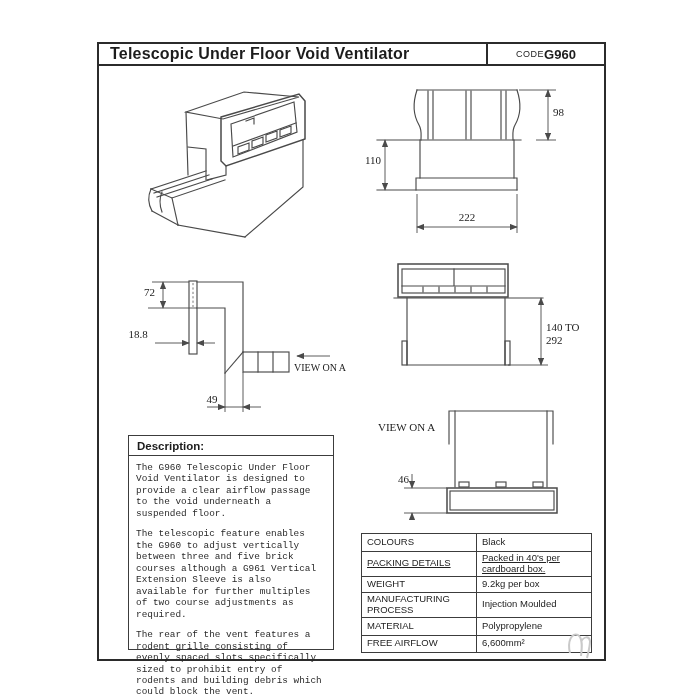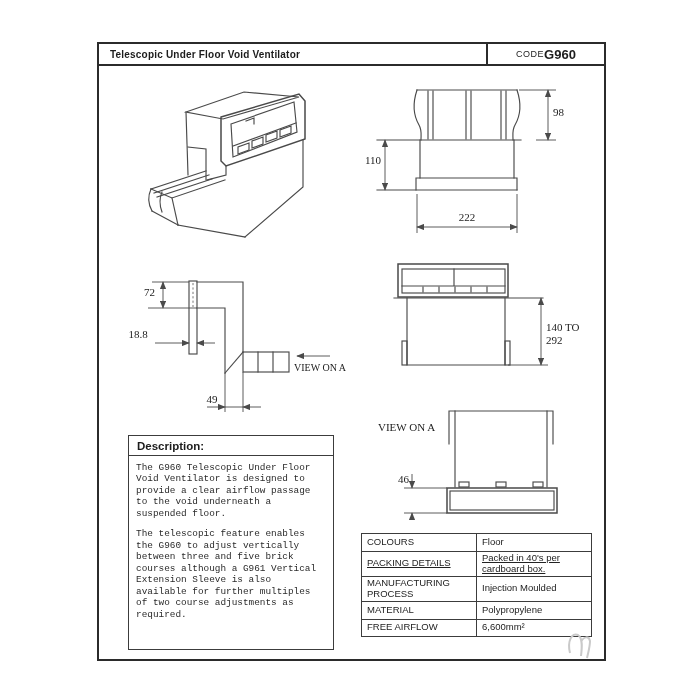--- a/index.html
+++ b/index.html
@@ -4,21 +4,21 @@
 <style>
   html,body{margin:0;padding:0;background:#ffffff;}
   #canvas{position:relative;width:700px;height:700px;background:#ffffff;overflow:hidden;
           font-family:"Liberation Sans",sans-serif;color:#1c1c1c;}
   
   #sheet{position:absolute;left:97px;top:42px;width:509px;height:619px;
          border:2px solid #2b2b2b;box-sizing:border-box;background:#fff;}
   #titlebar{position:absolute;left:0;top:0;width:100%;height:22px;
             border-bottom:2px solid #2b2b2b;box-sizing:border-box;display:flex;}
   #title-left{flex:1;display:flex;align-items:center;padding-left:11px;
-              font-weight:bold;font-size:10px;letter-spacing:.2px;}
+              font-weight:bold;font-size:16px;letter-spacing:.2px;}
   #title-code{width:118px;border-left:2px solid #2b2b2b;box-sizing:border-box;
               display:flex;align-items:center;justify-content:center;}
   #title-code .code-small{font-size:9px;letter-spacing:.5px;}
   #title-code .code-big{font-size:13px;font-weight:bold;}
   
   #descbox{position:absolute;left:128px;top:435px;width:206px;height:215px;
            border:1.4px solid #3c3c3c;box-sizing:border-box;background:#fff;}
   #descbox .desc-head{padding:4px 8px 3px;font-weight:bold;font-size:11.5px;
            border-bottom:1.4px solid #3c3c3c;}
   #descbox .desc-body{padding:6px 7px;font-size:9.4px;line-height:1.22;color:#2a2a2a;}
@@ -52,32 +52,37 @@
       </div>
     </div>
 
   </div>
 
   <div id="descbox">
     <div class="desc-head">Description:</div>
     <div class="desc-body">
       <p>The G960 Telescopic Under Floor Void Ventilator is designed to provide a clear airflow passage to the void underneath a suspended floor.</p>
       <p>The telescopic feature enables the G960 to adjust vertically between three and five brick courses although a G961 Vertical Extension Sleeve is also available for further multiples of two course adjustments as required.</p>
+      <p>The rear of the vent features a rodent grille consisting of evenly spaced slots specifically sized to prohibit entry of rodents and building debris which could block the vent.</p>
     </div>
   </div>
 
   <table id="spec">
     <tbody>
         <tr style="height:18px;">
       <td class="lbl">COLOURS</td>
-      <td>Floor</td>
+      <td>Black</td>
     </tr>
     <tr style="height:23px;text-decoration:underline;">
       <td class="lbl">PACKING DETAILS</td>
       <td>Packed in 40's per cardboard box.</td>
+    </tr>
+    <tr style="height:16px;">
+      <td class="lbl">WEIGHT</td>
+      <td>9.2kg per box</td>
     </tr>
     <tr style="height:23px;">
       <td class="lbl">MANUFACTURING PROCESS</td>
       <td>Injection Moulded</td>
     </tr>
     <tr style="height:18px;">
       <td class="lbl">MATERIAL</td>
       <td>Polypropylene</td>
     </tr>
     <tr style="height:17px;">

